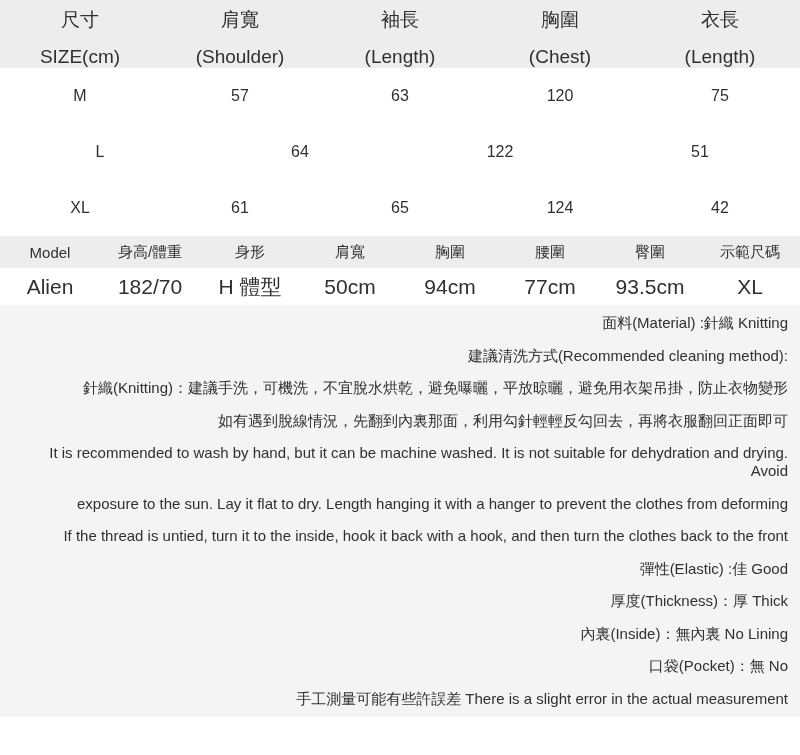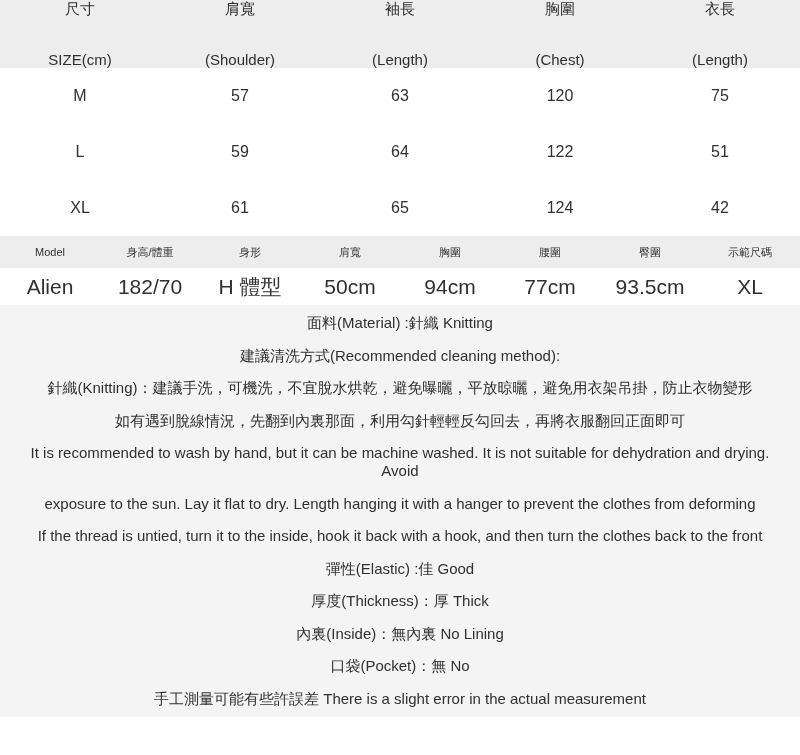--- a/index.html
+++ b/index.html
@@ -8,37 +8,37 @@
     width:800px; height:755px;
     font-family:"Liberation Sans","DejaVu Sans",sans-serif;
     color:#303030;
   }
   .page { width:800px; height:755px; display:flex; flex-direction:column; overflow:hidden; }
 
   
   .size-header { display:flex; height:68px; background:#ededed; }
   .size-header .cell {
     flex:1; display:flex; flex-direction:column;
-    justify-content:space-between; align-items:center; gap:13px;
-    font-size:15px;
+    justify-content:flex-end; align-items:center; gap:13px;
+    font-size:19px;
   }
   .size-row { display:flex; height:56px; align-items:center; background:#ffffff; }
   .size-row .cell { flex:1; text-align:center; font-size:16px; }
 
   
   .model-header { display:flex; height:32px; background:#ededed; align-items:center; }
-  .model-header .cell { flex:1; text-align:center; font-size:11px; }
+  .model-header .cell { flex:1; text-align:center; font-size:15px; }
   .model-row { display:flex; height:37px; background:#ffffff; align-items:center; }
   .model-row .cell { flex:1; text-align:center; font-size:21px; }
 
   
   .info {
     height:412px; background:#f4f4f4;
     display:flex; flex-direction:column; justify-content:space-around;
-    text-align:center; font-size:15px; padding:2px 18px;
+    text-align:right; font-size:15px; padding:2px 12px;
   }
   .info .line { line-height:18px; }
 
   .bottom-spacer { flex:1; background:#ffffff; }
 </style>
 </head>
 <body>
 
 <div class="page">
 
@@ -67,21 +67,20 @@
 
   <div class="size-row">
     <div class="cell">M</div>
     <div class="cell">57</div>
     <div class="cell">63</div>
     <div class="cell">120</div>
     <div class="cell">75</div>
   </div>
   <div class="size-row">
     <div class="cell">L</div>
-    <div class="cell">59</div>
     <div class="cell">64</div>
     <div class="cell">122</div>
     <div class="cell">51</div>
   </div>
   <div class="size-row">
     <div class="cell">XL</div>
     <div class="cell">61</div>
     <div class="cell">65</div>
     <div class="cell">124</div>
     <div class="cell">42</div>

